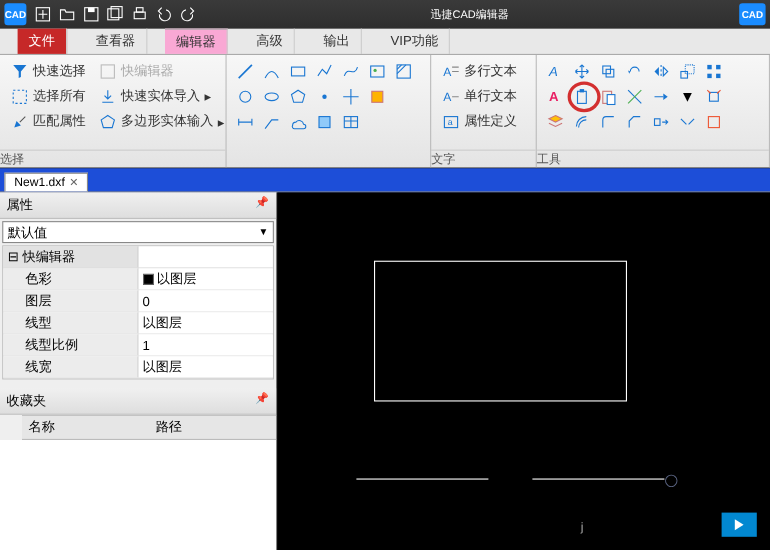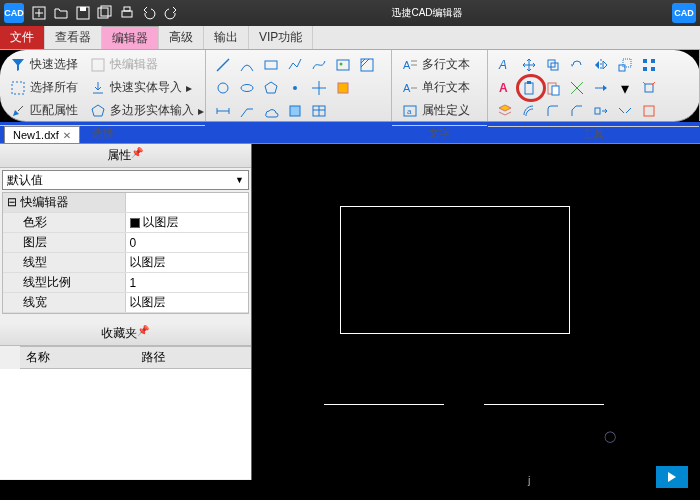--- a/index.html
+++ b/index.html
@@ -8,47 +8,47 @@
 
 .titlebar { height: 26px; background: linear-gradient(#3a3a3a,#2e2e2e); display: flex; align-items: center; padding: 0 4px; color: #fff; font-size: 12px; }
 .titlebar .tb-icon { width: 20px; height: 20px; background: #1a8cff; border-radius: 3px; display: flex; align-items: center; justify-content: center; font-size: 9px; color: #fff; font-weight: bold; margin-right: 4px; }
 .titlebar .tb-btn { width: 20px; height: 20px; margin: 0 1px; display: flex; align-items: center; justify-content: center; cursor: pointer; }
 .titlebar .tb-btn svg { width: 16px; height: 16px; }
 .titlebar .title-text { flex: 1; text-align: center; font-size: 10px; }
 .titlebar .tb-right { width: 24px; height: 20px; background: #1a8cff; border-radius: 3px; display: flex; align-items: center; justify-content: center; font-size: 9px; font-weight: bold; }
 
 
 .menubar { height: 24px; background: #e8e8e8; display: flex; align-items: stretch; border-bottom: 1px solid #aaa; font-size: 12px; }
-.menubar .mtab { padding: 0 10px; display: flex; align-items: center; cursor: pointer; color: #333; border-right: 1px solid #ccc; }
+.menubar .mtab { padding: 0 10px; display: flex; align-items: center; cursor: pointer; color: #333; border-right: 1px solid #ccc; margin-left: 16px; }
 .menubar .mtab.file { background: #c62828; color: #fff; }
 .menubar .mtab.active { background: #f9a8d4; border-top: 1px solid #aaa; }
 
 
-.ribbon { height: 72px; background: linear-gradient(#f7f7f7,#e4e4e4); display: flex; border-bottom: 1px solid #999; border-radius: 26px; }
+.ribbon { height: 103px; background: linear-gradient(#f7f7f7,#e4e4e4); display: flex; border-bottom: 1px solid #999; }
 .rgroup { border-right: 1px solid #bbb; display: flex; flex-direction: column; }
 .rgroup .gbody { flex: 1; display: flex; padding: 4px 6px; gap: 4px; }
-.rgroup .glabel { height: 16px; font-size: 11px; color: #555; text-align: center; border-top: 1px solid #ccc; }
+.rgroup .glabel { height: 16px; font-size: 11px; color: #555; text-align: left; border-top: 1px solid #ccc; }
 .ritem { display: flex; align-items: center; gap: 4px; font-size: 12px; color: #333; padding: 2px 4px; cursor: pointer; white-space: nowrap; }
 .ritem.disabled { color: #aaa; }
 .ritem .ricon { width: 16px; height: 16px; display: inline-flex; align-items: center; justify-content: center; }
 .col { display: flex; flex-direction: column; gap: 2px; }
 .iconbtn { width: 22px; height: 22px; display: flex; align-items: center; justify-content: center; cursor: pointer; border: 1px solid transparent; }
 .iconbtn svg { width: 16px; height: 16px; }
 .row { display: flex; gap: 2px; }
 .highlight-circle { position: absolute; width: 30px; height: 28px; border: 3px solid #d32f2f; border-radius: 50%; pointer-events: none; }
 
 
 .doctabs { height: 22px; background: #1d4ed8; display: flex; align-items: flex-end; padding-left: 4px; border-bottom: 1px solid #888; }
 .doctab { background: #fff; border: 1px solid #888; border-bottom: none; padding: 2px 8px; font-size: 11px; display: flex; align-items: center; gap: 4px; }
 .doctab .close { font-size: 10px; color: #666; cursor: pointer; }
 
 
 .main { display: flex; height: calc(500px - 26px - 24px - 92px - 22px); }
 .sidepanel { width: 252px; background: #efefef; display: flex; flex-direction: column; border-right: 1px solid #666; }
-.panel-header { background: linear-gradient(#f0f0f0,#dedede); padding: 3px 24px; font-size: 12px; display: flex; justify-content: center; border-bottom: 1px solid #bbb; }
+.panel-header { background: linear-gradient(#f0f0f0,#dedede); padding: 3px 6px; font-size: 12px; display: flex; justify-content: space-between; border-bottom: 1px solid #bbb; }
 .pin { font-size: 10px; cursor: pointer; }
 .combo { margin: 2px; height: 20px; border: 1px solid #888; background: #fff; font-size: 12px; padding: 0 4px; display: flex; align-items: center; justify-content: space-between; }
 .combo .arrow { font-size: 9px; }
 .proprow { display: flex; font-size: 12px; border-bottom: 1px solid #ddd; min-height: 18px; }
 .proprow.header { background: #e2e2e2; font-weight: normal; }
 .proprow .pname { width: 50%; padding: 1px 4px 1px 20px; background: #ececec; border-right: 1px solid #ccc; }
 .proprow.header .pname { padding-left: 4px; background: #e2e2e2; }
 .proprow .pval { width: 50%; padding: 1px 4px; background: #fff; display: flex; align-items: center; gap: 3px; }
 .swatch { width: 10px; height: 10px; background: #000; border: 1px solid #666; display: inline-block; }
 .propgrid { flex: 0 0 auto; background: #fff; border: 1px solid #bbb; margin: 0 2px; }

